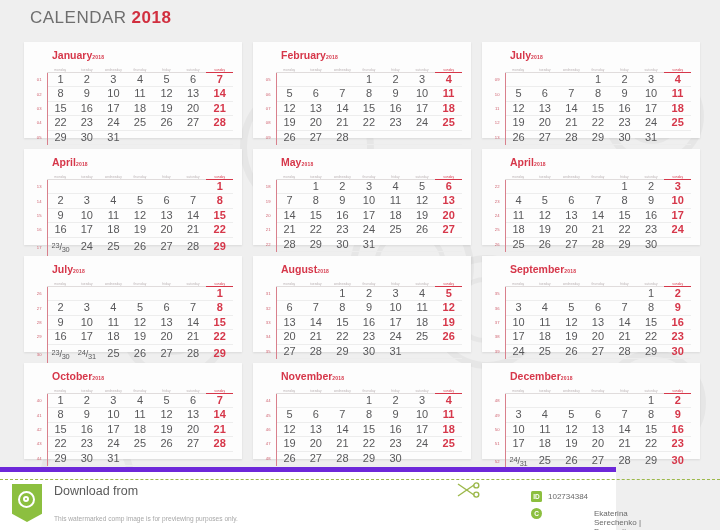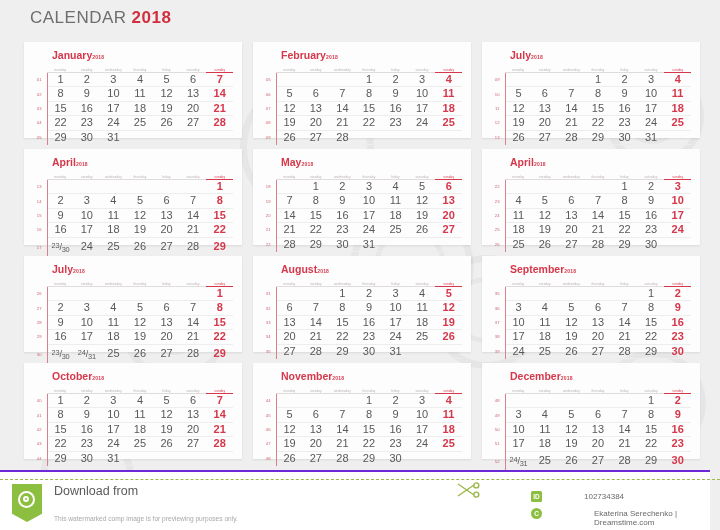--- a/index.html
+++ b/index.html
@@ -148,24 +148,24 @@
   }
   .frac .top { vertical-align: 2px; }
   .frac .slash { font-size: 9px; }
   .frac .bot { vertical-align: -2px; }
 
   
   .footer {
     position: absolute;
     left: 0;
     bottom: 0;
-    width: 710px;
+    width: 616px;
     height: 58px;
     background: #ffffff;
-    border-top: 2px solid #6d28d9;
+    border-top: 5px solid #6d28d9;
     z-index: 5;
     text-decoration: underline;
   }
   .dash-line {
     position: absolute;
     top: 7px;
     left: 0;
     width: 720px;
     height: 0;
     border-top: 1px dashed #9cb84a;
@@ -228,21 +228,20 @@
     top: 10px;
     width: 26px;
     height: 16px;
   }
   .info-id {
     position: absolute;
     left: 548px;
     top: 20px;
     font-size: 8px;
     color: #6a6a6a;
-    margin-left: 36px;
   }
   .info-author {
     position: absolute;
     left: 548px;
     top: 37px;
     font-size: 8px;
     color: #6a6a6a;
     padding-left: 46px;
   }
   .badge {

